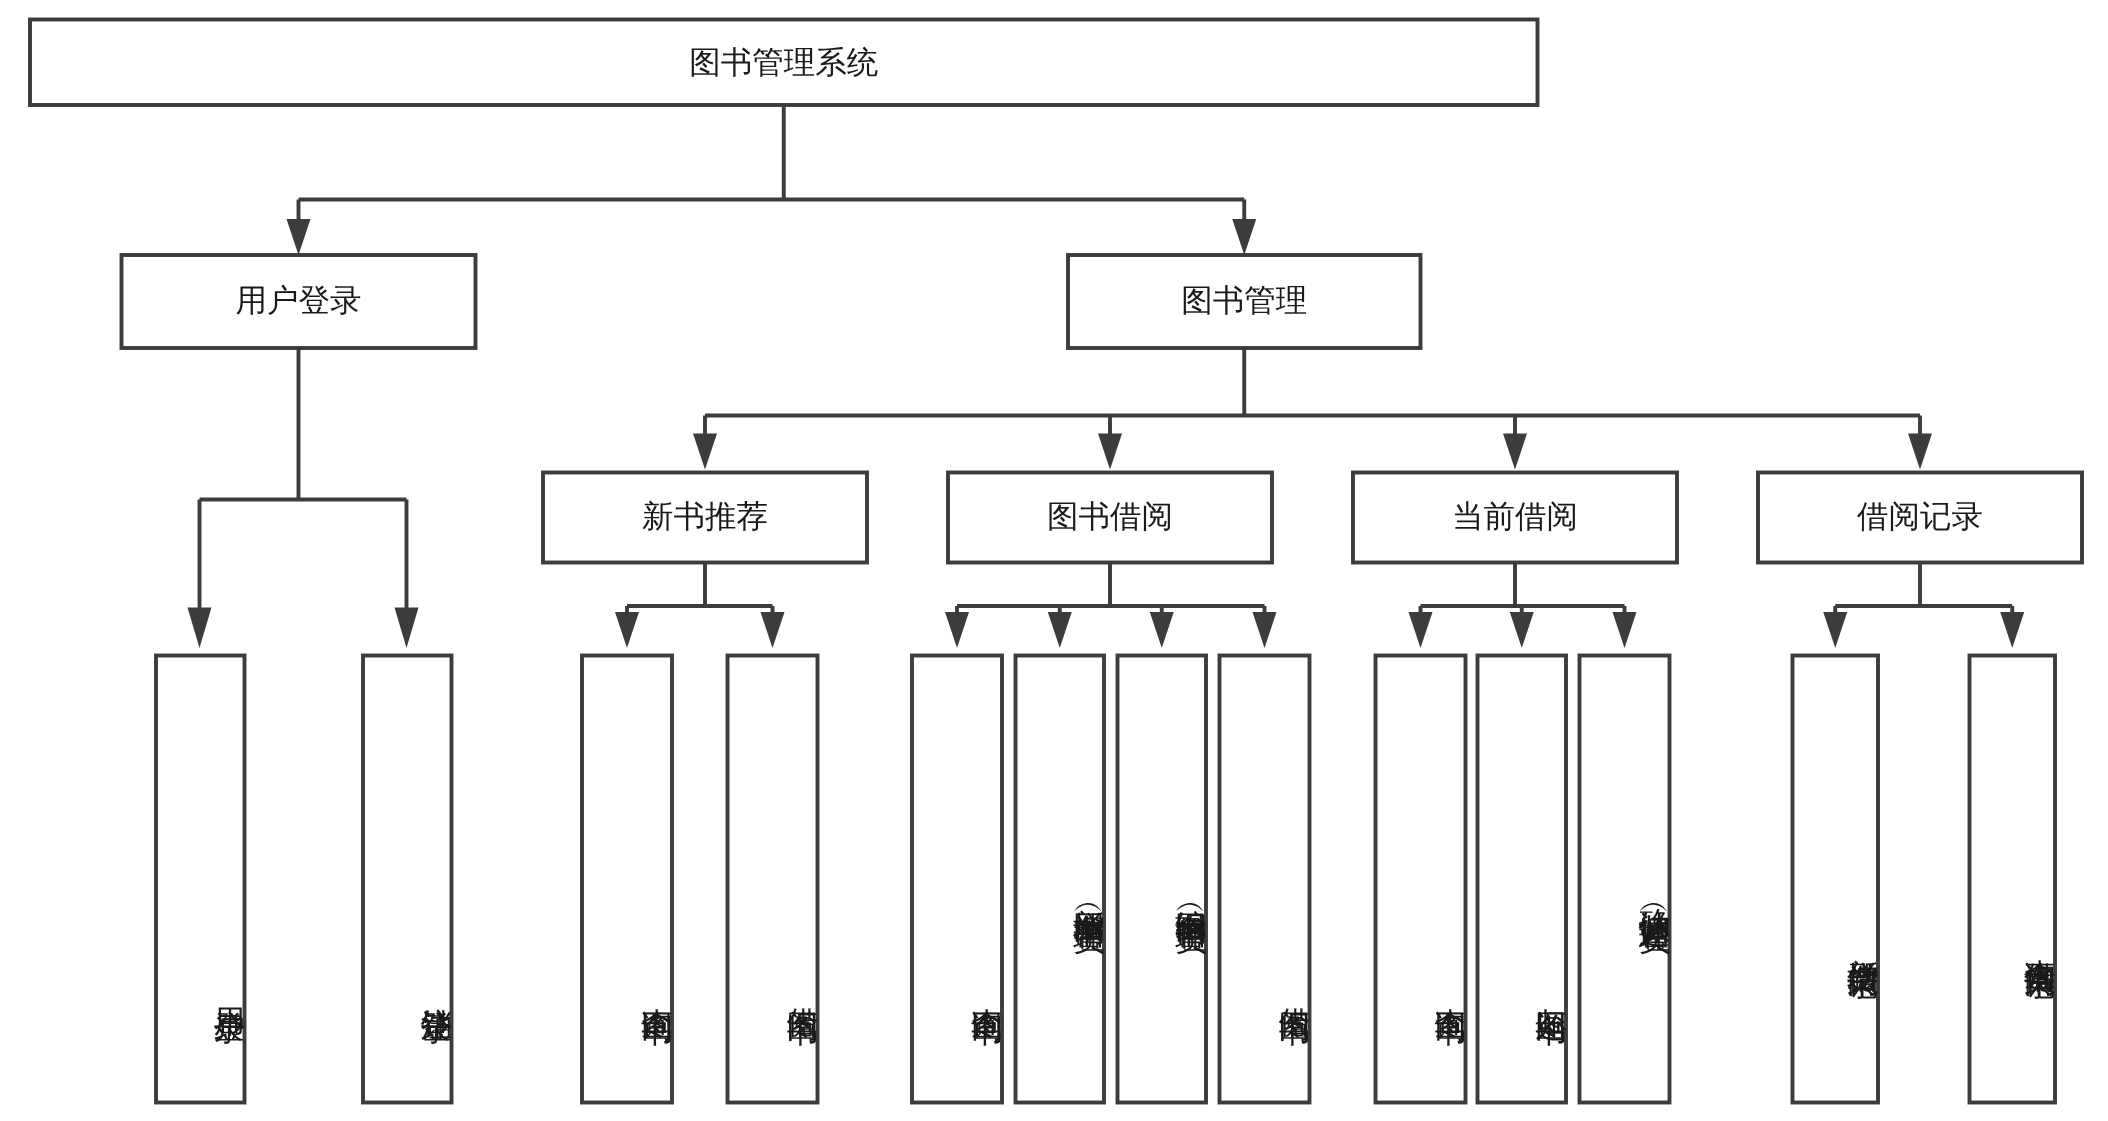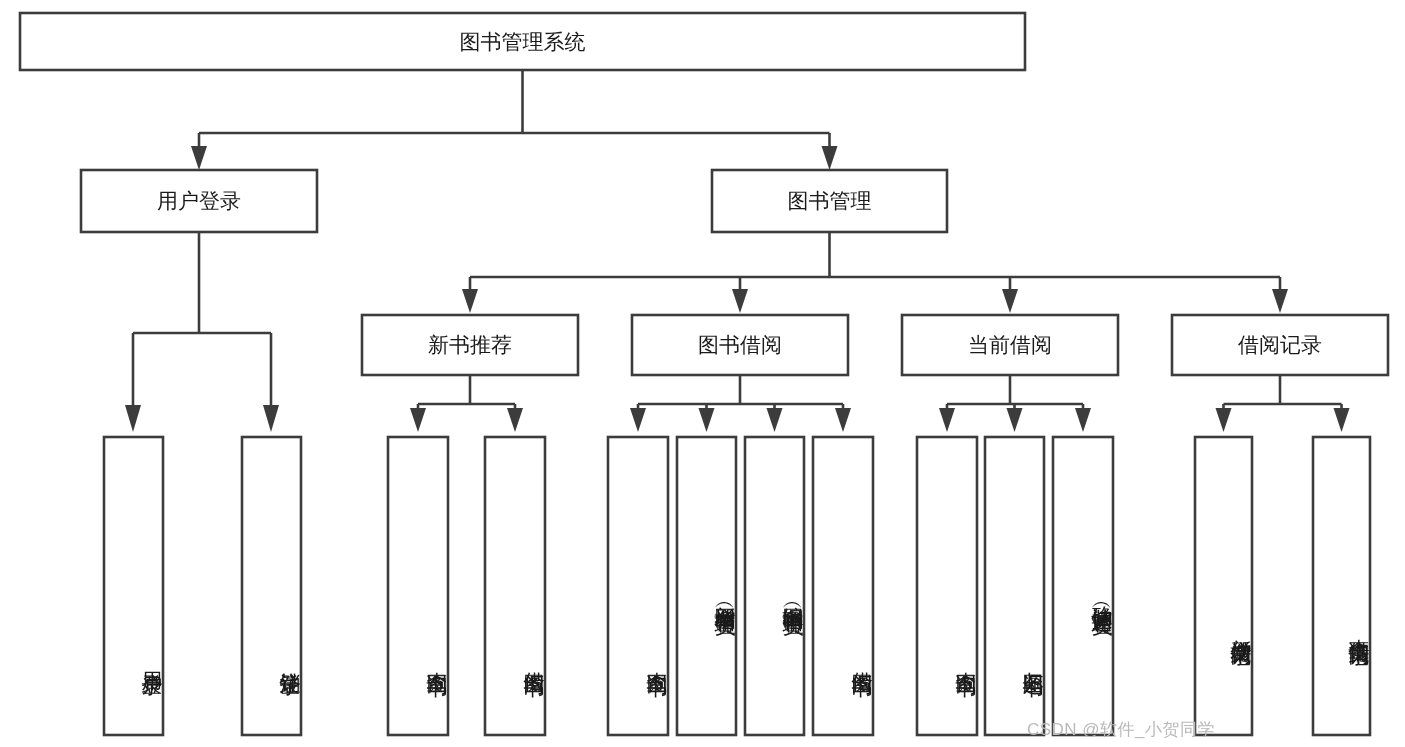--- a/index.html
+++ b/index.html
@@ -200,14 +200,13 @@
   <div class="leaf-label-wrap" style="left:608px;  top:437px;  width:60px; height:298px; padding-top:72px;">查询图书</div>
   <div class="leaf-label-wrap" style="left:677px;  top:437px;  width:59px; height:298px; padding-top:10px;">新增图书（管理员）</div>
   <div class="leaf-label-wrap" style="left:745px;  top:437px;  width:59px; height:298px; padding-top:10px;">编辑图书（管理员）</div>
   <div class="leaf-label-wrap" style="left:813px;  top:437px;  width:60px; height:298px; padding-top:72px;">借阅图书</div>
   <div class="leaf-label-wrap" style="left:917px;  top:437px;  width:60px; height:298px; padding-top:72px;">查询图书</div>
   <div class="leaf-label-wrap" style="left:985px;  top:437px;  width:59px; height:298px; padding-top:72px;">归还图书</div>
   <div class="leaf-label-wrap" style="left:1053px; top:437px; width:60px; height:298px; padding-top:10px;">确认归还（管理员）</div>
   <div class="leaf-label-wrap" style="left:1195px; top:437px; width:57px; height:298px; padding-top:40px;">新增借阅记录</div>
   <div class="leaf-label-wrap" style="left:1313px; top:437px; width:57px; height:298px; padding-top:40px;">查询借阅记录</div>
 
-  <div class="watermark">CSDN @软件_小贺同学</div>
 </div>
 
 </body></html>

